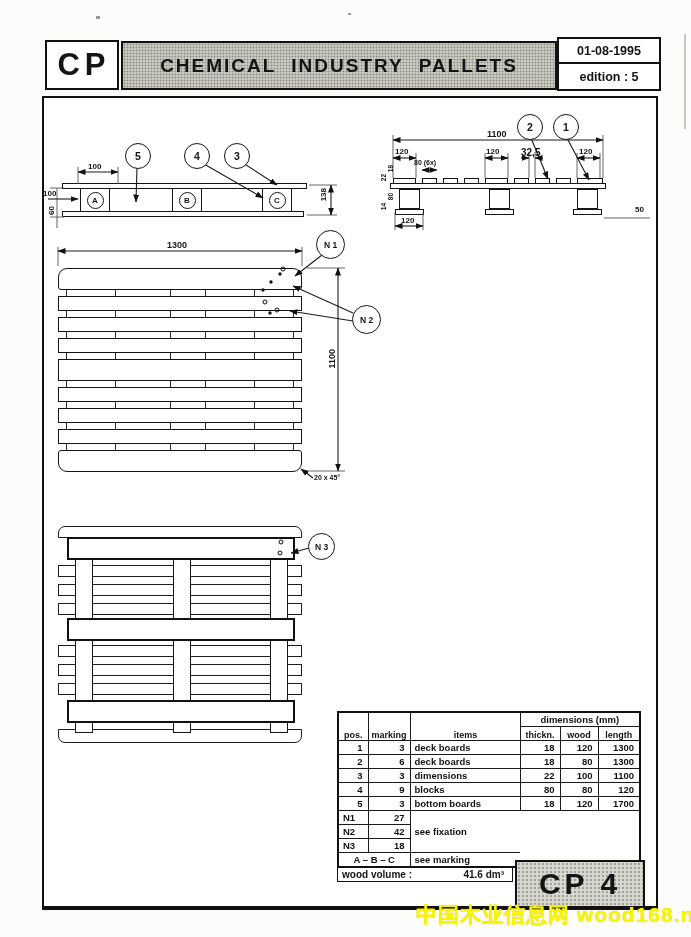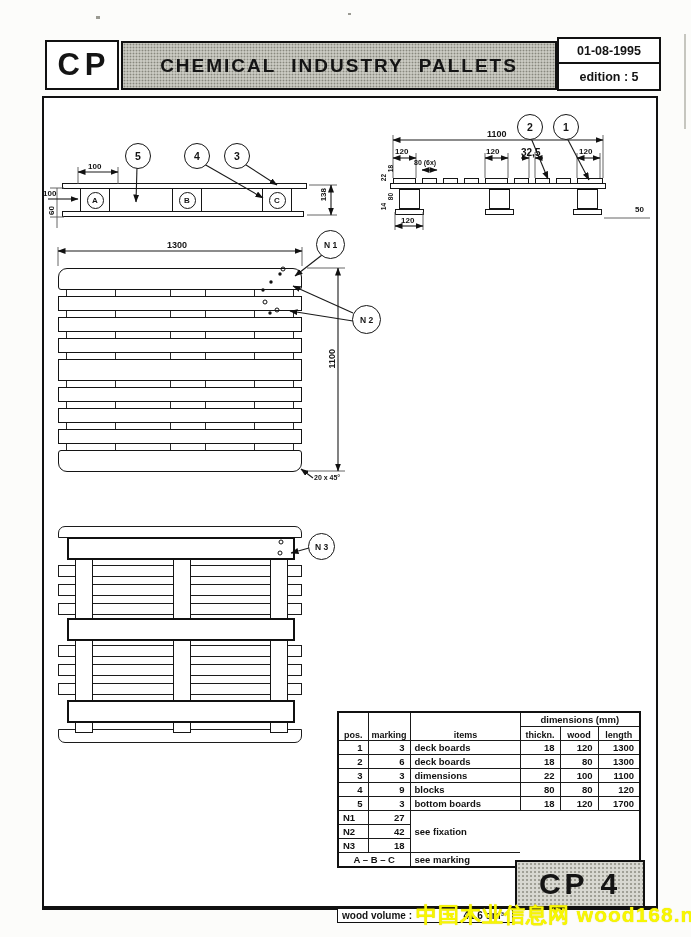--- a/index.html
+++ b/index.html
@@ -54,21 +54,21 @@
   table.parts td{border:1.3px solid #1a1a1a;font-size:9.5px;height:13px;padding:0 3px;
        font-weight:600;color:#111;overflow:hidden;}
   table.parts td.hd{font-weight:700;font-size:9px;vertical-align:bottom;text-align:center;}
   table.parts td.dimh{font-weight:700;font-size:9.5px;text-align:center;vertical-align:middle;margin-top:33px;}
   .ar{text-align:right;padding-right:5px !important;}
   .al{text-align:left;padding-left:4px !important;}
   .ac{text-align:center;}
   td.noborder{border:none !important;background:#fff;}
   td.noborder2{border:none !important;border-bottom:1.2px solid #222 !important;background:#fff;}
   td.fix{border-right:none !important;}
-  .wvbox{position:absolute;left:337px;top:908px;width:176px;height:15px;border:1.8px solid #111;
+  .wvbox{position:absolute;left:337px;top:867px;width:176px;height:15px;border:1.8px solid #111;
        box-sizing:border-box;z-index:30;display:flex;align-items:center;justify-content:space-between;
        font-size:10px;font-weight:700;background:#fff;padding:0 8px 0 4px;}
   .sizebox{position:absolute;left:337px;top:874px;width:176px;height:34px;border:2.2px solid #111;
        box-sizing:border-box;z-index:30;display:flex;align-items:center;justify-content:center;
        font-size:19px;font-weight:700;letter-spacing:1px;background:#fff;}
   .cp4box{position:absolute;left:515px;top:860px;width:130px;height:48px;border:2.2px solid #111;
        box-sizing:border-box;z-index:30;display:flex;align-items:center;justify-content:center;
        font-size:30px;font-weight:600;letter-spacing:4px;}
   .wm{position:absolute;left:416px;top:901px;z-index:60;font-size:21px;font-weight:700;
        color:#f7f701;letter-spacing:1px;white-space:nowrap;text-shadow:0 0 1px #d8c400;}

